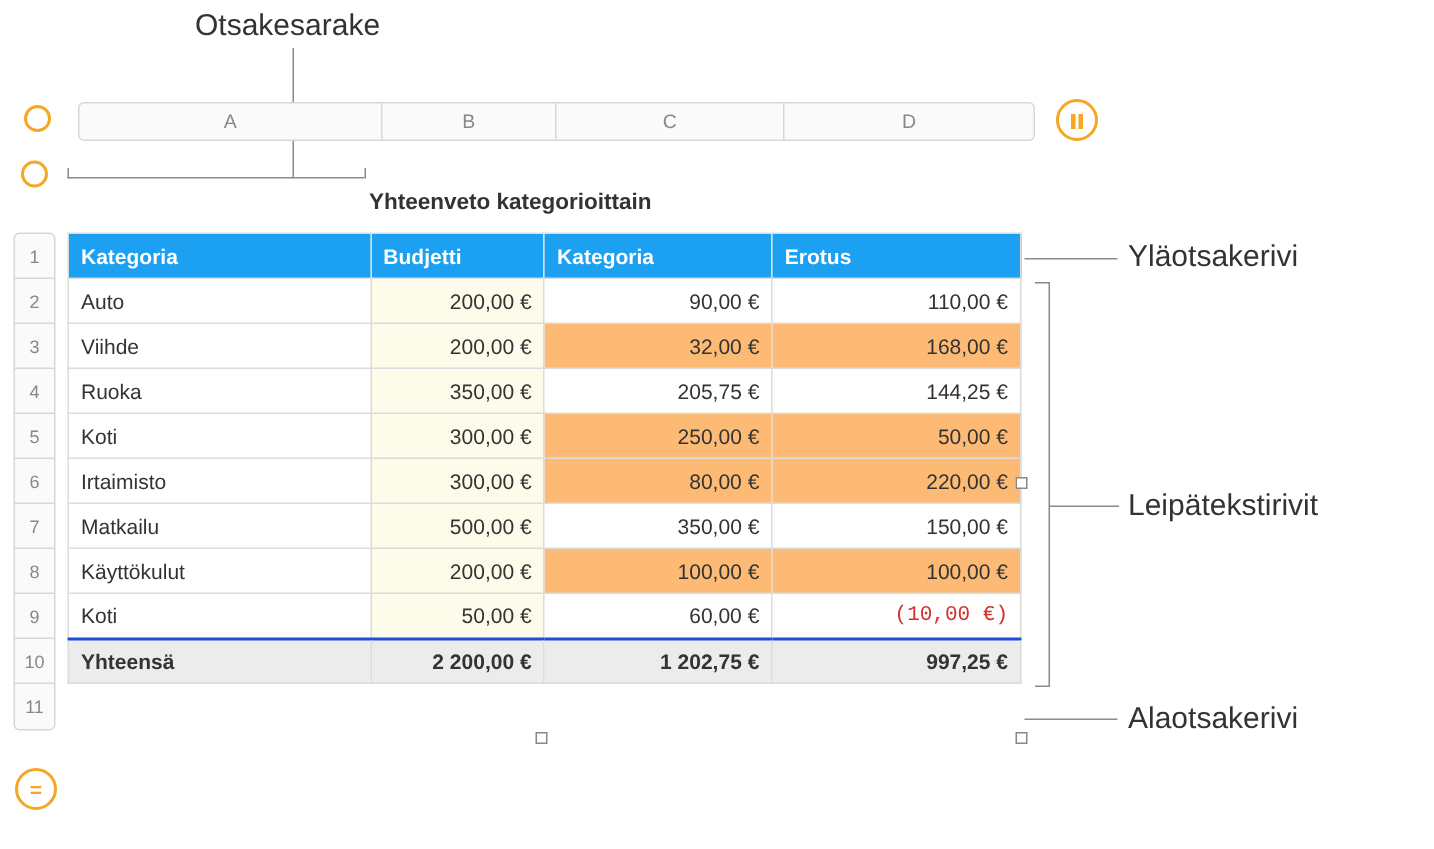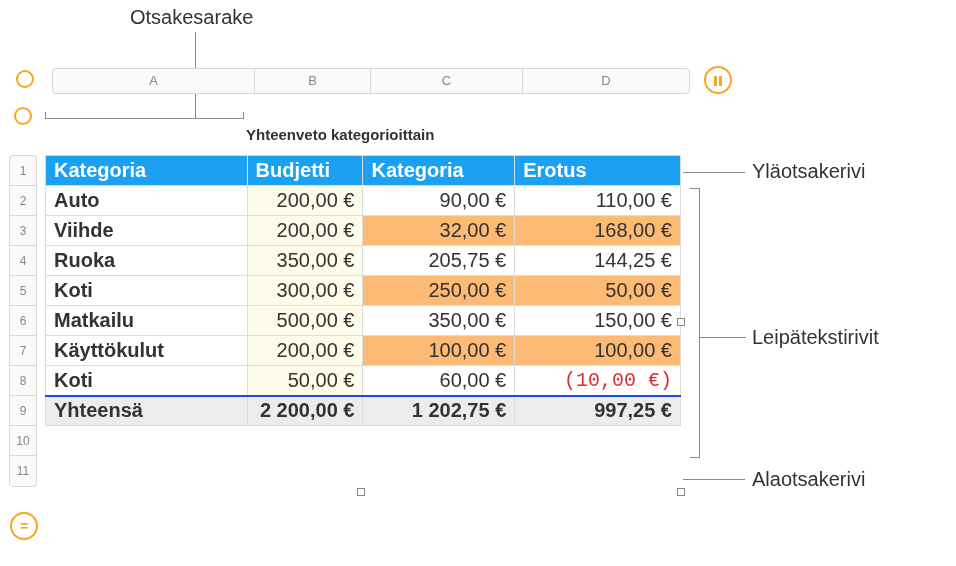--- a/index.html
+++ b/index.html
@@ -100,30 +100,30 @@
   }
   .sheet-title {
     font-size: 15px;
     font-weight: 600;
     padding-bottom: 6px;
   }
   .sheet th, .sheet td {
     border: 1px solid #dcdcdc;
     height: 30px;
     padding: 0 8px;
-    font-size: 20px;
+    font-size: 14px;
   }
   .sheet th {
     background: #1ba0f2;
     color: #fff;
     font-weight: 700;
     text-align: left;
   }
   .sheet td.catcell {
-    font-weight: 700;
+    font-weight: 400;
     text-align: left;
   }
   .sheet td.num {
     text-align: right;
     font-variant-numeric: tabular-nums;
   }
   .sheet td.budget {
     background: #fdfbea;
   }
   .sheet td.alt {
@@ -226,20 +226,26 @@
     <td class="num">205,75 €</td>
     <td class="num">144,25 €</td>
   </tr>
   <tr>
     <td class="catcell">Koti</td>
     <td class="num budget">300,00 €</td>
     <td class="num alt">250,00 €</td>
     <td class="num alt">50,00 €</td>
   </tr>
   <tr>
+    <td class="catcell">Irtaimisto</td>
+    <td class="num budget">300,00 €</td>
+    <td class="num alt">80,00 €</td>
+    <td class="num alt">220,00 €</td>
+  </tr>
+  <tr>
     <td class="catcell">Matkailu</td>
     <td class="num budget">500,00 €</td>
     <td class="num">350,00 €</td>
     <td class="num">150,00 €</td>
   </tr>
   <tr>
     <td class="catcell">Käyttökulut</td>
     <td class="num budget">200,00 €</td>
     <td class="num alt">100,00 €</td>
     <td class="num alt">100,00 €</td>

